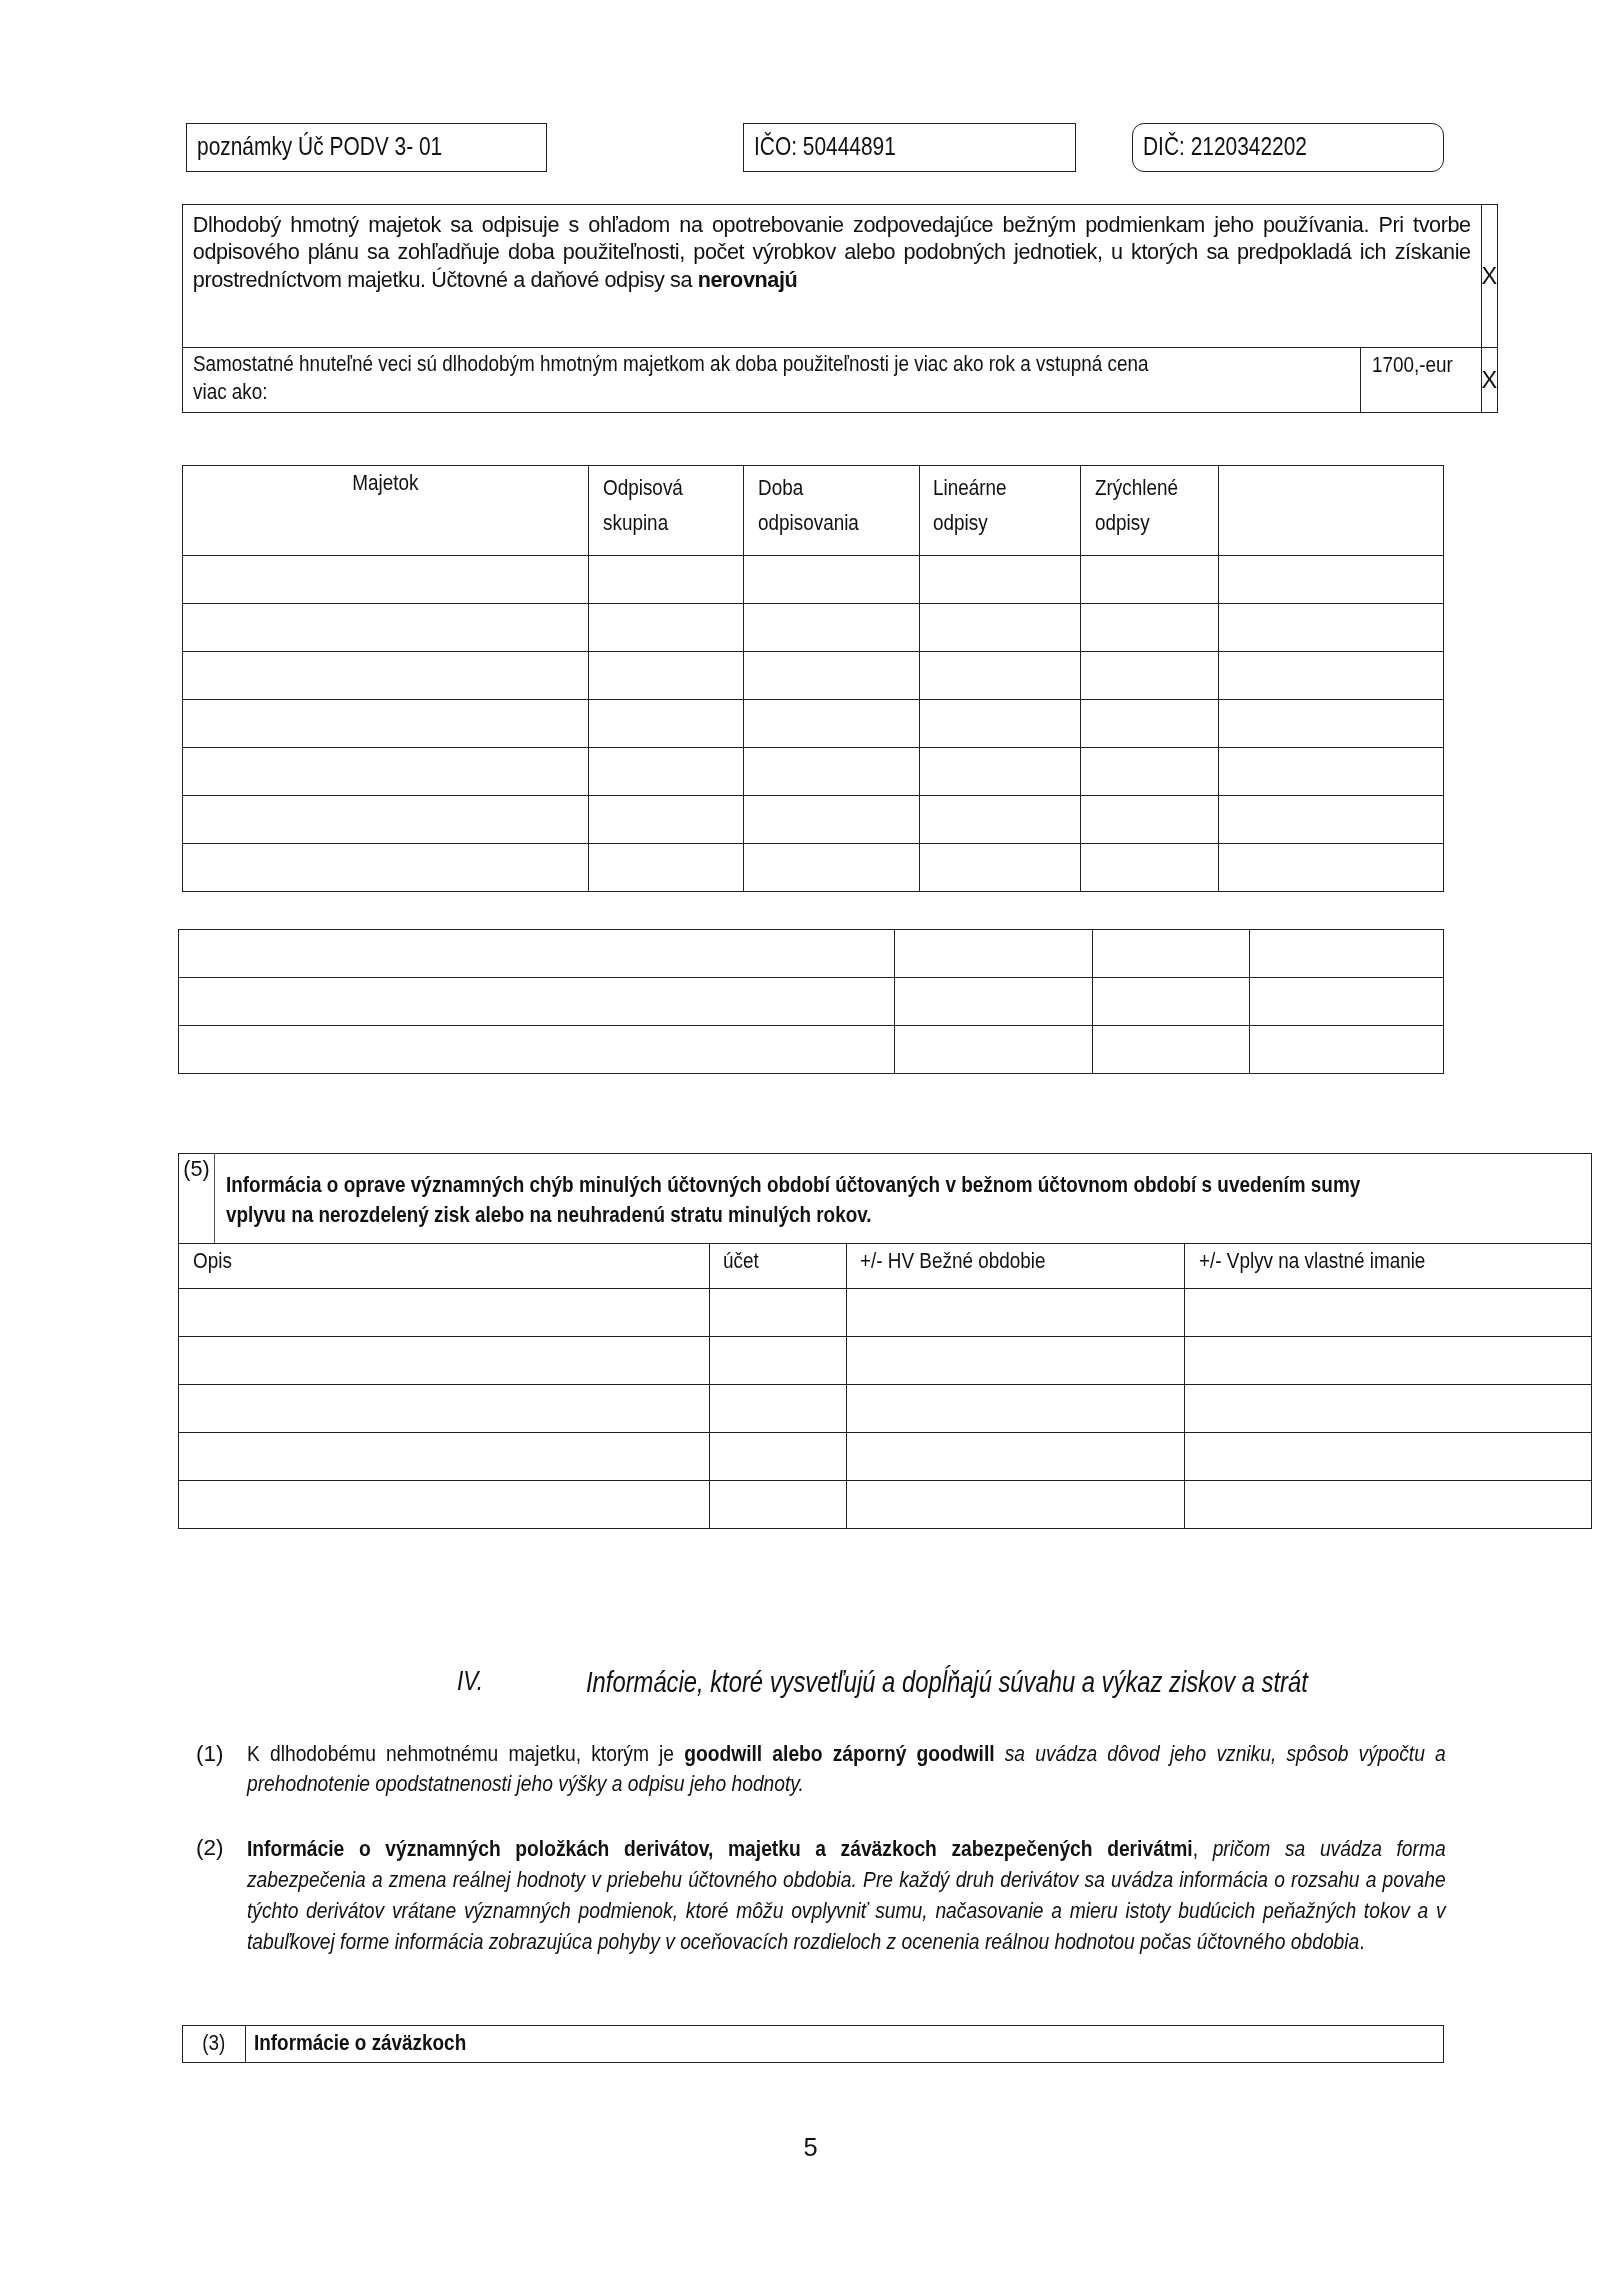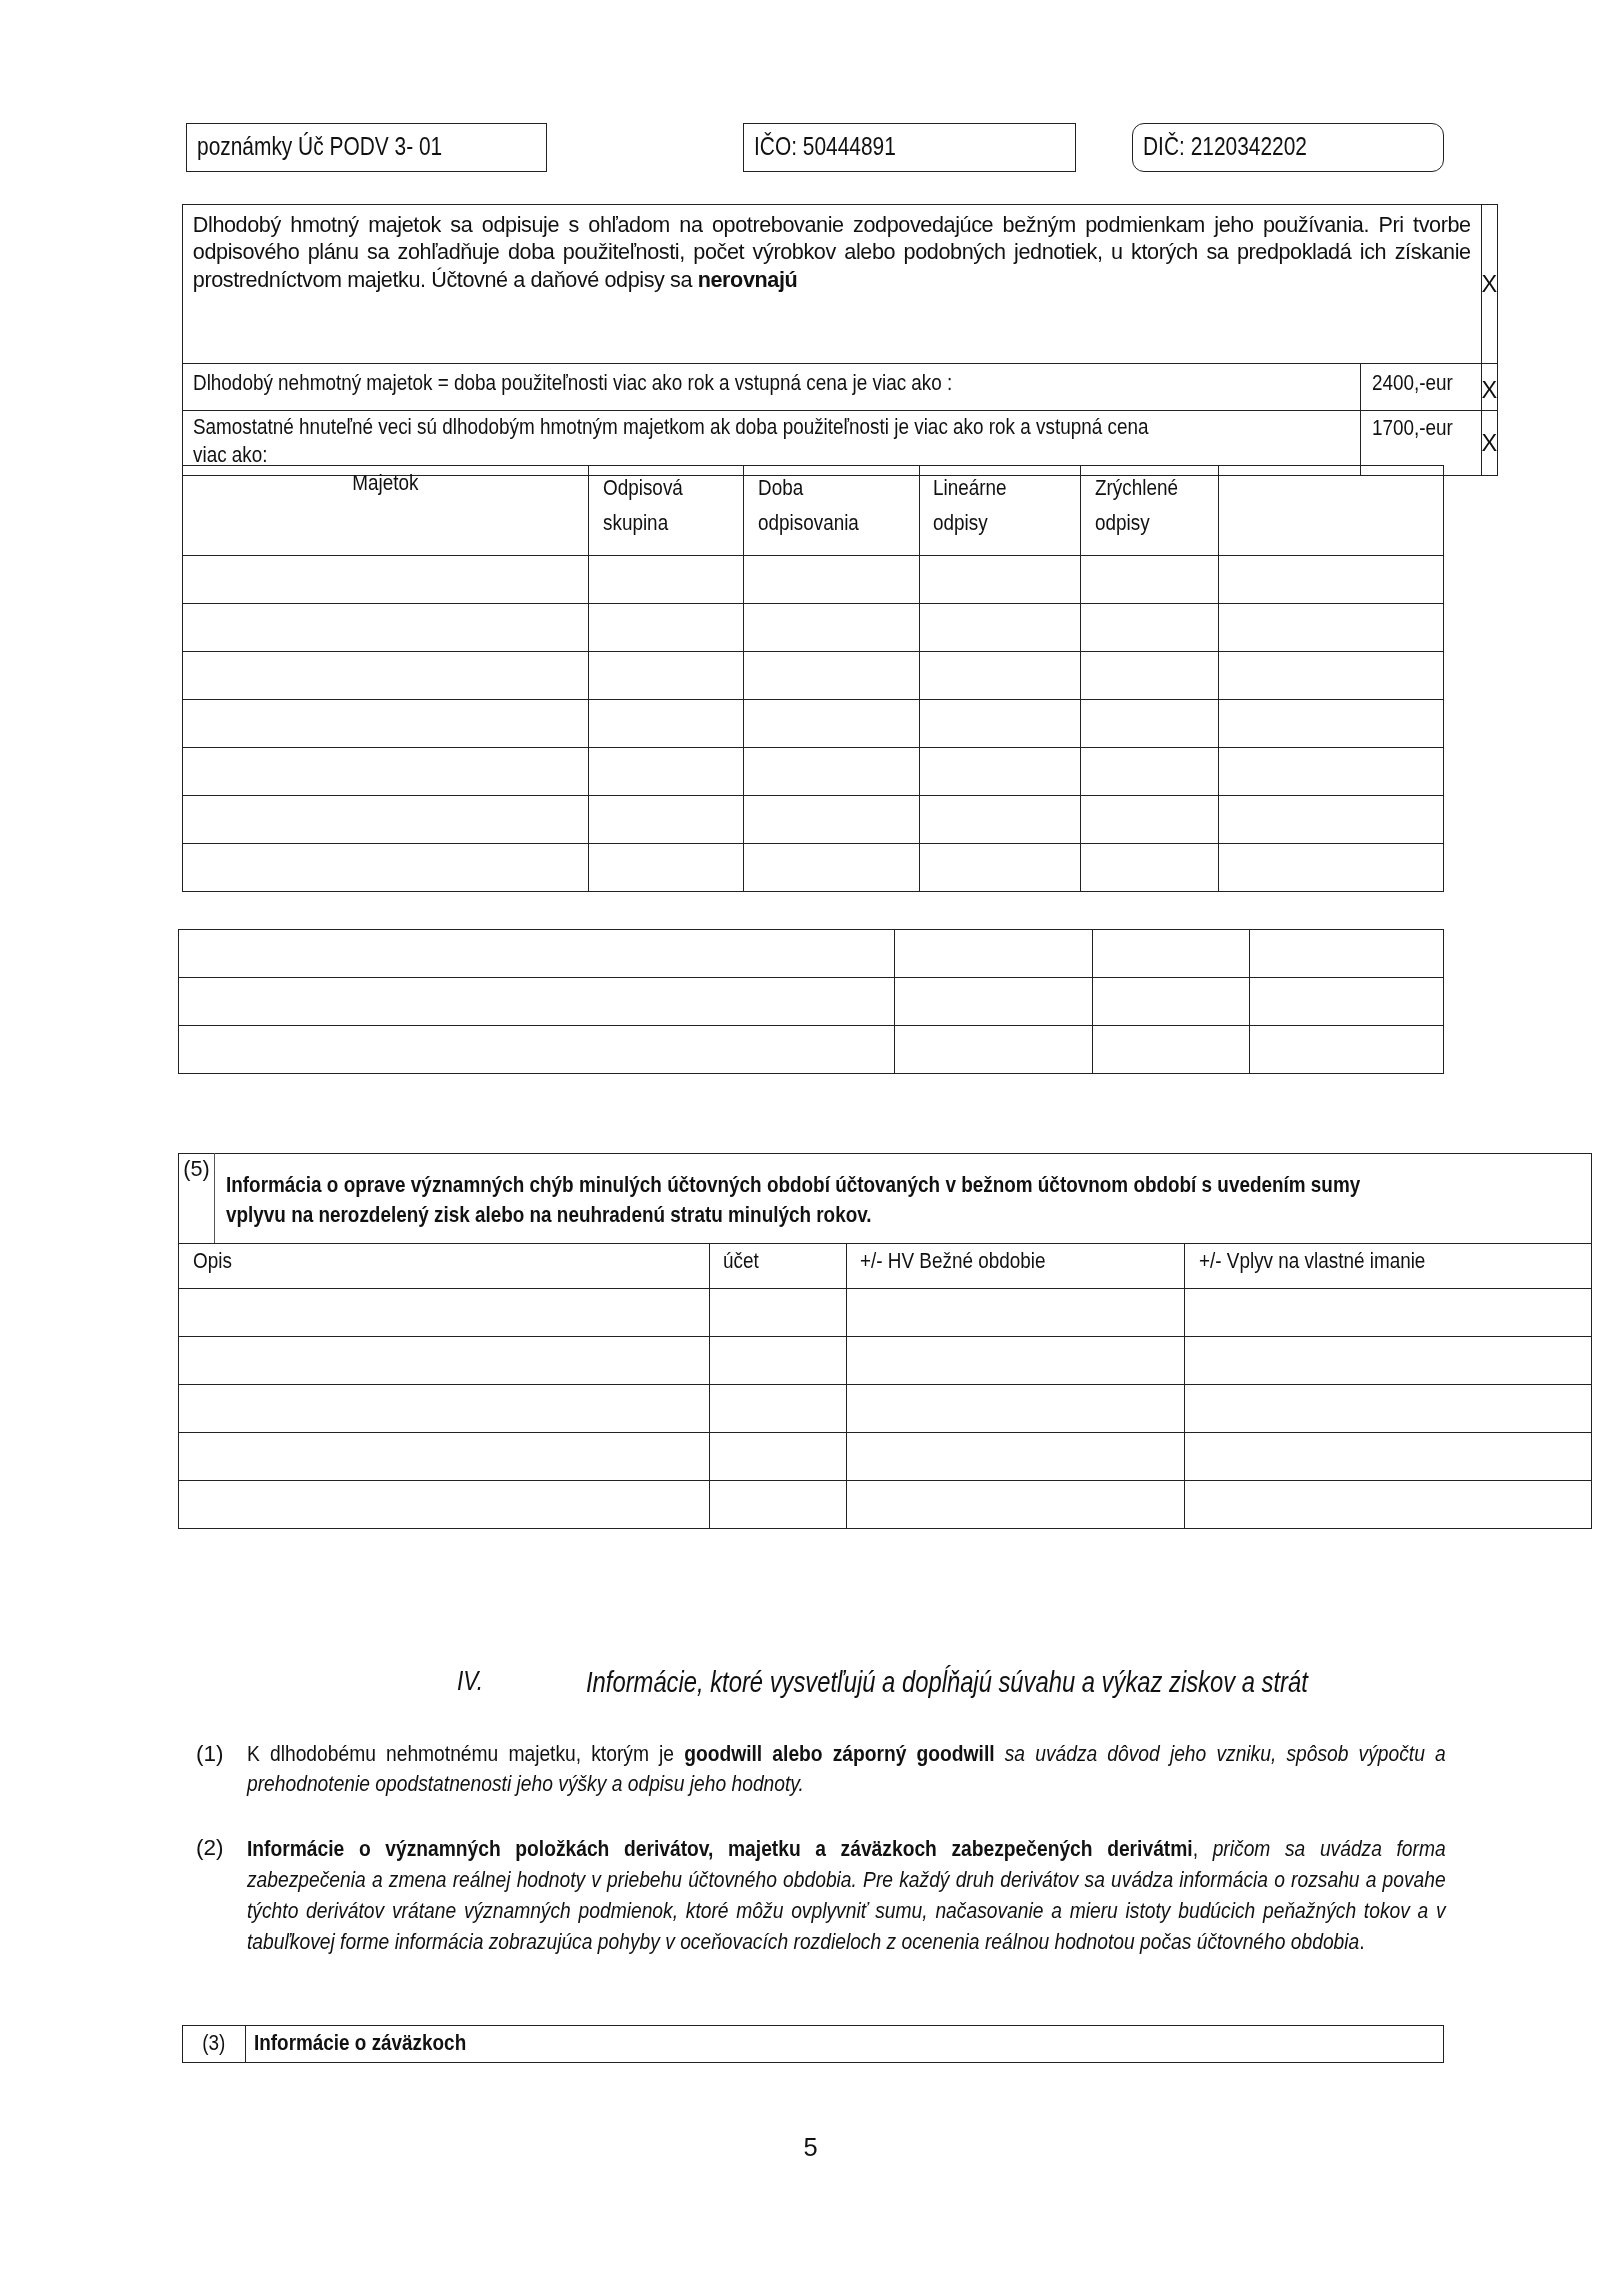--- a/index.html
+++ b/index.html
@@ -31,36 +31,27 @@
   <span>DIČ: 2120342202</span>
 </div>
 
 <table style="left:182px; top:204px; width:1262px;">
   <colgroup>
       <col style="width:988px">
       <col style="width:235px">
       <col style="width:39px">
     </colgroup>
   <tbody>
-      <tr style="height:159px;">
+      <tr style="height:143px;">
     <td colspan="2" style="padding:5.9px 9.8px;">
       <div class="txt" style="text-align:justify; font-size:21.6px; line-height:27.4px; letter-spacing:-0.4px;">
         <span>Dlhodobý hmotný majetok sa odpisuje s ohľadom na opotrebovanie zodpovedajúce bežným podmienkam jeho používania. Pri tvorbe odpisového plánu sa zohľadňuje doba použiteľnosti, počet výrobkov alebo podobných jednotiek, u ktorých sa predpokladá ich získanie prostredníctvom majetku. Účtovné a daňové odpisy sa </span><span class="bold">nerovnajú</span>
       </div>
     </td>
     <td class="center" style="vertical-align:middle; font-size:23.5px;">X</td>
-  </tr>
-  <tr style="height:47px;">
-    <td style="padding:5.9px 9.8px;">
-      <span class="sq">Dlhodobý nehmotný majetok = doba použiteľnosti viac ako rok a vstupná cena je  viac ako :</span>
-    </td>
-    <td style="padding:5.9px 11.8px;">
-      <span class="sq">2400,-eur</span>
-    </td>
-    <td class="center" style="vertical-align:bottom; padding-bottom:5.9px; font-size:23.5px;">X</td>
   </tr>
   <tr style="height:65px;">
     <td style="padding:2px 9.8px;">
       <div style="width:1157px; transform:scaleX(0.84); transform-origin:left top; line-height:28px; font-size:22.5px;">Samostatné hnuteľné veci sú dlhodobým hmotným majetkom ak doba použiteľnosti je viac ako rok a vstupná cena viac ako:</div>
     </td>
     <td style="padding:3.9px 11.8px;">
       <span class="sq">1700,-eur</span>
     </td>
     <td class="center" style="vertical-align:middle; font-size:23.5px;">X</td>
   </tr>

